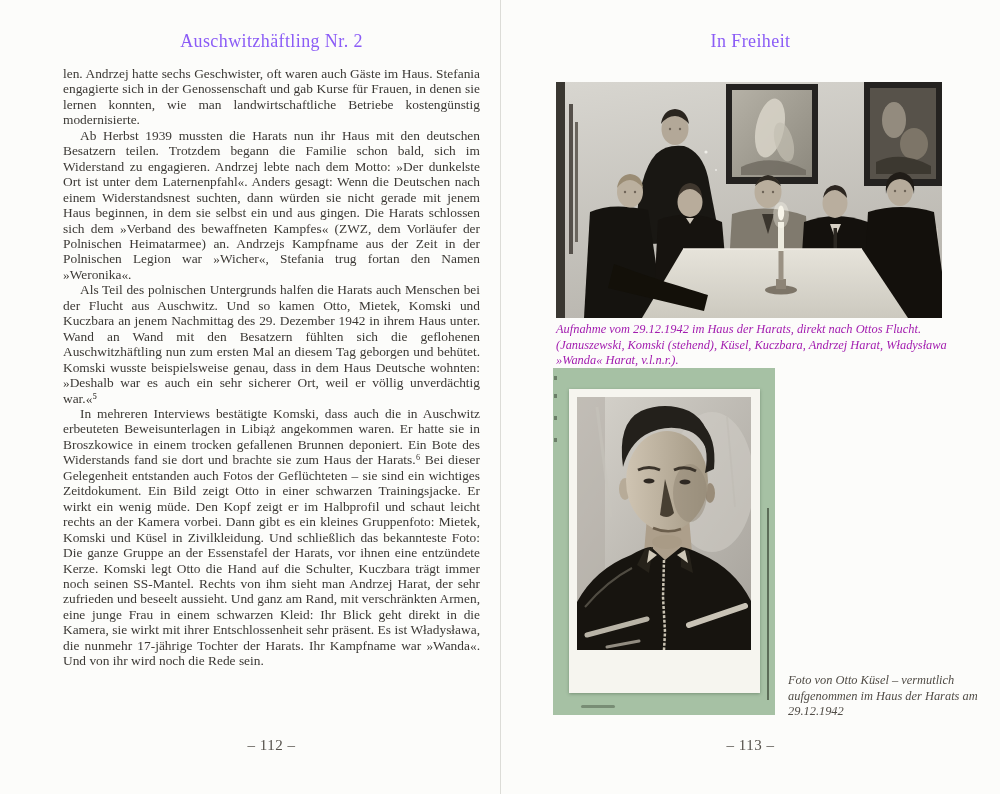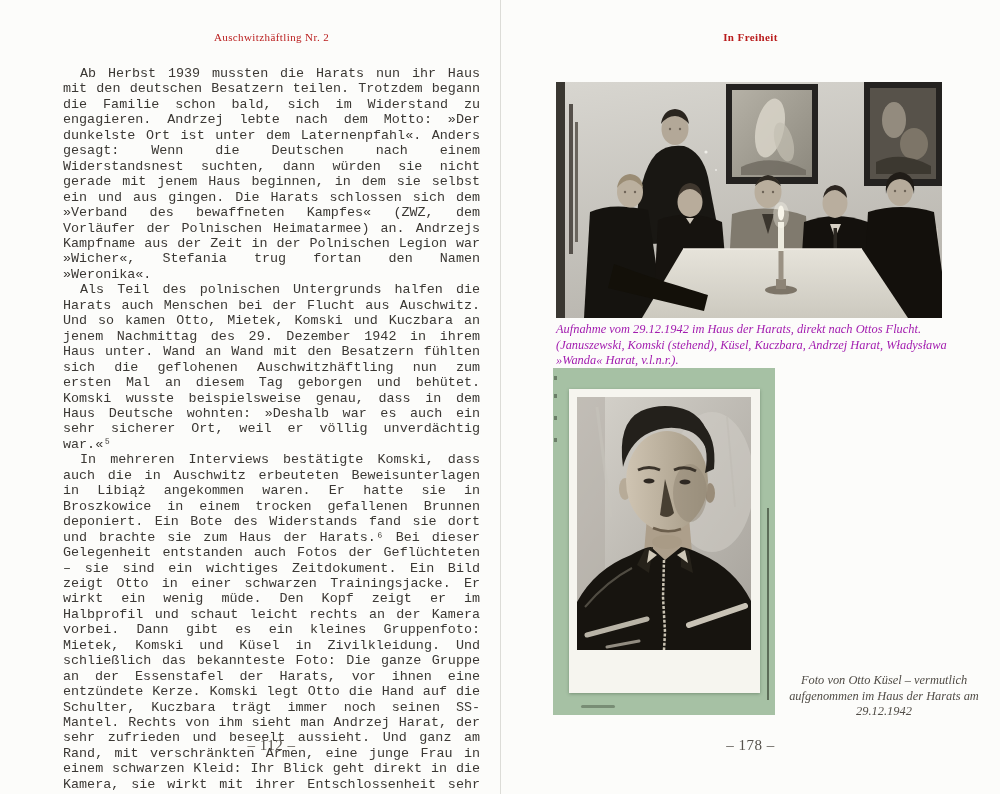--- a/index.html
+++ b/index.html
@@ -4,30 +4,30 @@
 <style>
   html,body{margin:0;padding:0;}
   body{
     width:1000px;height:794px;position:relative;overflow:hidden;
     background:#fcfcfa;
     font-family:"Liberation Serif","DejaVu Serif",serif;
     color:#3b3834;
   }
   .gutter{position:absolute;left:500px;top:0;width:1px;height:794px;background:#dcdcd7;}
   .running-head{
-    position:absolute;top:31px;font-size:11px;letter-spacing:.4px;color:#b91c1c;text-align:center;
+    position:absolute;top:31px;font-size:18px;letter-spacing:.4px;color:#8b5cf6;text-align:center;
   }
   .head-left{left:63px;width:417px;}
-  .head-right{left:556px;width:389px;font-weight:bold;}
+  .head-right{left:556px;width:389px;}
   .body-text{
     position:absolute;left:63px;top:66px;width:417px;
     font-size:13.4px;line-height:15.45px;text-align:justify;color:#3b3834;
   }
   .body-text p{margin:0;}
-  .body-text p.indent{text-indent:17px;font-family:Liberation Mono, monospace;}
+  .body-text p.indent{text-indent:17px;}
   .pagenum{
     position:absolute;top:737px;font-size:15px;color:#55514b;text-align:center;letter-spacing:.5px;
   }
   .pagenum-left{left:63px;width:417px;}
   .pagenum-right{left:556px;width:389px;}
   .photo1{
     position:absolute;left:556px;top:82px;width:386px;height:236px;overflow:hidden;background:#c4c1ba;
   }
   .photo1 svg{display:block;}
   .caption1{
@@ -41,31 +41,32 @@
   .mat .tick{position:absolute;left:0;width:3px;height:4px;background:#52614f;opacity:.7;}
   .mat .foldline{position:absolute;right:6px;top:140px;width:2px;height:192px;background:#34412f;opacity:.65;}
   .mat .smudge{position:absolute;left:28px;bottom:7px;width:34px;height:3px;background:#6d8069;opacity:.8;border-radius:2px;}
   .print{
     position:absolute;left:16px;top:21px;width:191px;height:304px;background:#f6f5ef;
     box-shadow:0 1px 3px rgba(40,60,40,.35);
   }
   .print svg{position:absolute;left:8px;top:8px;display:block;}
   .caption2{
     position:absolute;left:788px;top:673px;width:192px;
-    font-style:italic;font-size:12.4px;line-height:15.5px;color:#504c46;text-align:center;
+    font-style:italic;font-size:12.4px;line-height:15.5px;color:#504c46;
   }
 </style>
 </head>
 <body>
 
 <div class="gutter"></div>
 
 <div class="running-head head-left">Auschwitzhäftling Nr. 2</div>
 
 <div class="body-text">
+  <p>len. Andrzej hatte sechs Geschwister, oft waren auch Gäste im Haus. Stefania engagierte sich in der Genossenschaft und gab Kurse für Frauen, in denen sie lernen konnten, wie man landwirtschaftliche Betriebe kostengünstig modernisierte.</p>
   <p class="indent">Ab Herbst 1939 mussten die Harats nun ihr Haus mit den deutschen Besatzern teilen. Trotzdem begann die Familie schon bald, sich im Widerstand zu engagieren. Andrzej lebte nach dem Motto: »Der dunkelste Ort ist unter dem Laternenpfahl«. Anders gesagt: Wenn die Deutschen nach einem Widerstandsnest suchten, dann würden sie nicht gerade mit jenem Haus beginnen, in dem sie selbst ein und aus gingen. Die Harats schlossen sich dem »Verband des bewaffneten Kampfes« (ZWZ, dem Vorläufer der Polnischen Heimatarmee) an. Andrzejs Kampfname aus der Zeit in der Polnischen Legion war »Wicher«, Stefania trug fortan den Namen »Weronika«.</p>
   <p class="indent">Als Teil des polnischen Untergrunds halfen die Harats auch Menschen bei der Flucht aus Auschwitz. Und so kamen Otto, Mietek, Komski und Kuczbara an jenem Nachmittag des 29. Dezember 1942 in ihrem Haus unter. Wand an Wand mit den Besatzern fühlten sich die geflohenen Auschwitzhäftling nun zum ersten Mal an diesem Tag geborgen und behütet. Komski wusste beispielsweise genau, dass in dem Haus Deutsche wohnten: »Deshalb war es auch ein sehr sicherer Ort, weil er völlig unverdächtig war.«⁵</p>
   <p class="indent">In mehreren Interviews bestätigte Komski, dass auch die in Auschwitz erbeuteten Beweisunterlagen in Libiąż angekommen waren. Er hatte sie in Broszkowice in einem trocken gefallenen Brunnen deponiert. Ein Bote des Widerstands fand sie dort und brachte sie zum Haus der Harats.⁶ Bei dieser Gelegenheit entstanden auch Fotos der Geflüchteten – sie sind ein wichtiges Zeitdokument. Ein Bild zeigt Otto in einer schwarzen Trainingsjacke. Er wirkt ein wenig müde. Den Kopf zeigt er im Halbprofil und schaut leicht rechts an der Kamera vorbei. Dann gibt es ein kleines Gruppenfoto: Mietek, Komski und Küsel in Zivilkleidung. Und schließlich das bekannteste Foto: Die ganze Gruppe an der Essenstafel der Harats, vor ihnen eine entzündete Kerze. Komski legt Otto die Hand auf die Schulter, Kuczbara trägt immer noch seinen SS-Mantel. Rechts von ihm sieht man Andrzej Harat, der sehr zufrieden und beseelt aussieht. Und ganz am Rand, mit verschränkten Armen, eine junge Frau in einem schwarzen Kleid: Ihr Blick geht direkt in die Kamera, sie wirkt mit ihrer Entschlossenheit sehr präsent. Es ist Władysława, die nunmehr 17-jährige Tochter der Harats. Ihr Kampfname war »Wanda«. Und von ihr wird noch die Rede sein.</p>
 </div>
 
 <div class="pagenum pagenum-left">– 112 –</div>
 
 <div class="running-head head-right">In Freiheit</div>
 
 <div class="photo1">
@@ -219,13 +220,13 @@
       <path d="M10,238 L70,222" stroke="#d6d0c2" stroke-width="5" stroke-linecap="round" opacity="0.85"></path>
       <path d="M112,228 L168,209" stroke="#ddd7c9" stroke-width="6" stroke-linecap="round" opacity="0.9"></path>
       <path d="M30,250 L62,244" stroke="#c6c0b2" stroke-width="3" stroke-linecap="round" opacity="0.7"></path>
       <path d="M8,210 Q30,184 55,171" stroke="#8a8375" stroke-width="2" fill="none" opacity="0.5"></path>
     </svg>
   </div>
 </div>
 
 <div class="caption2">Foto von Otto Küsel – vermutlich aufgenommen im Haus der Harats am 29.12.1942</div>
 
-<div class="pagenum pagenum-right">– 178 –</div>
+<div class="pagenum pagenum-right">– 113 –</div>
 
 </body></html>

